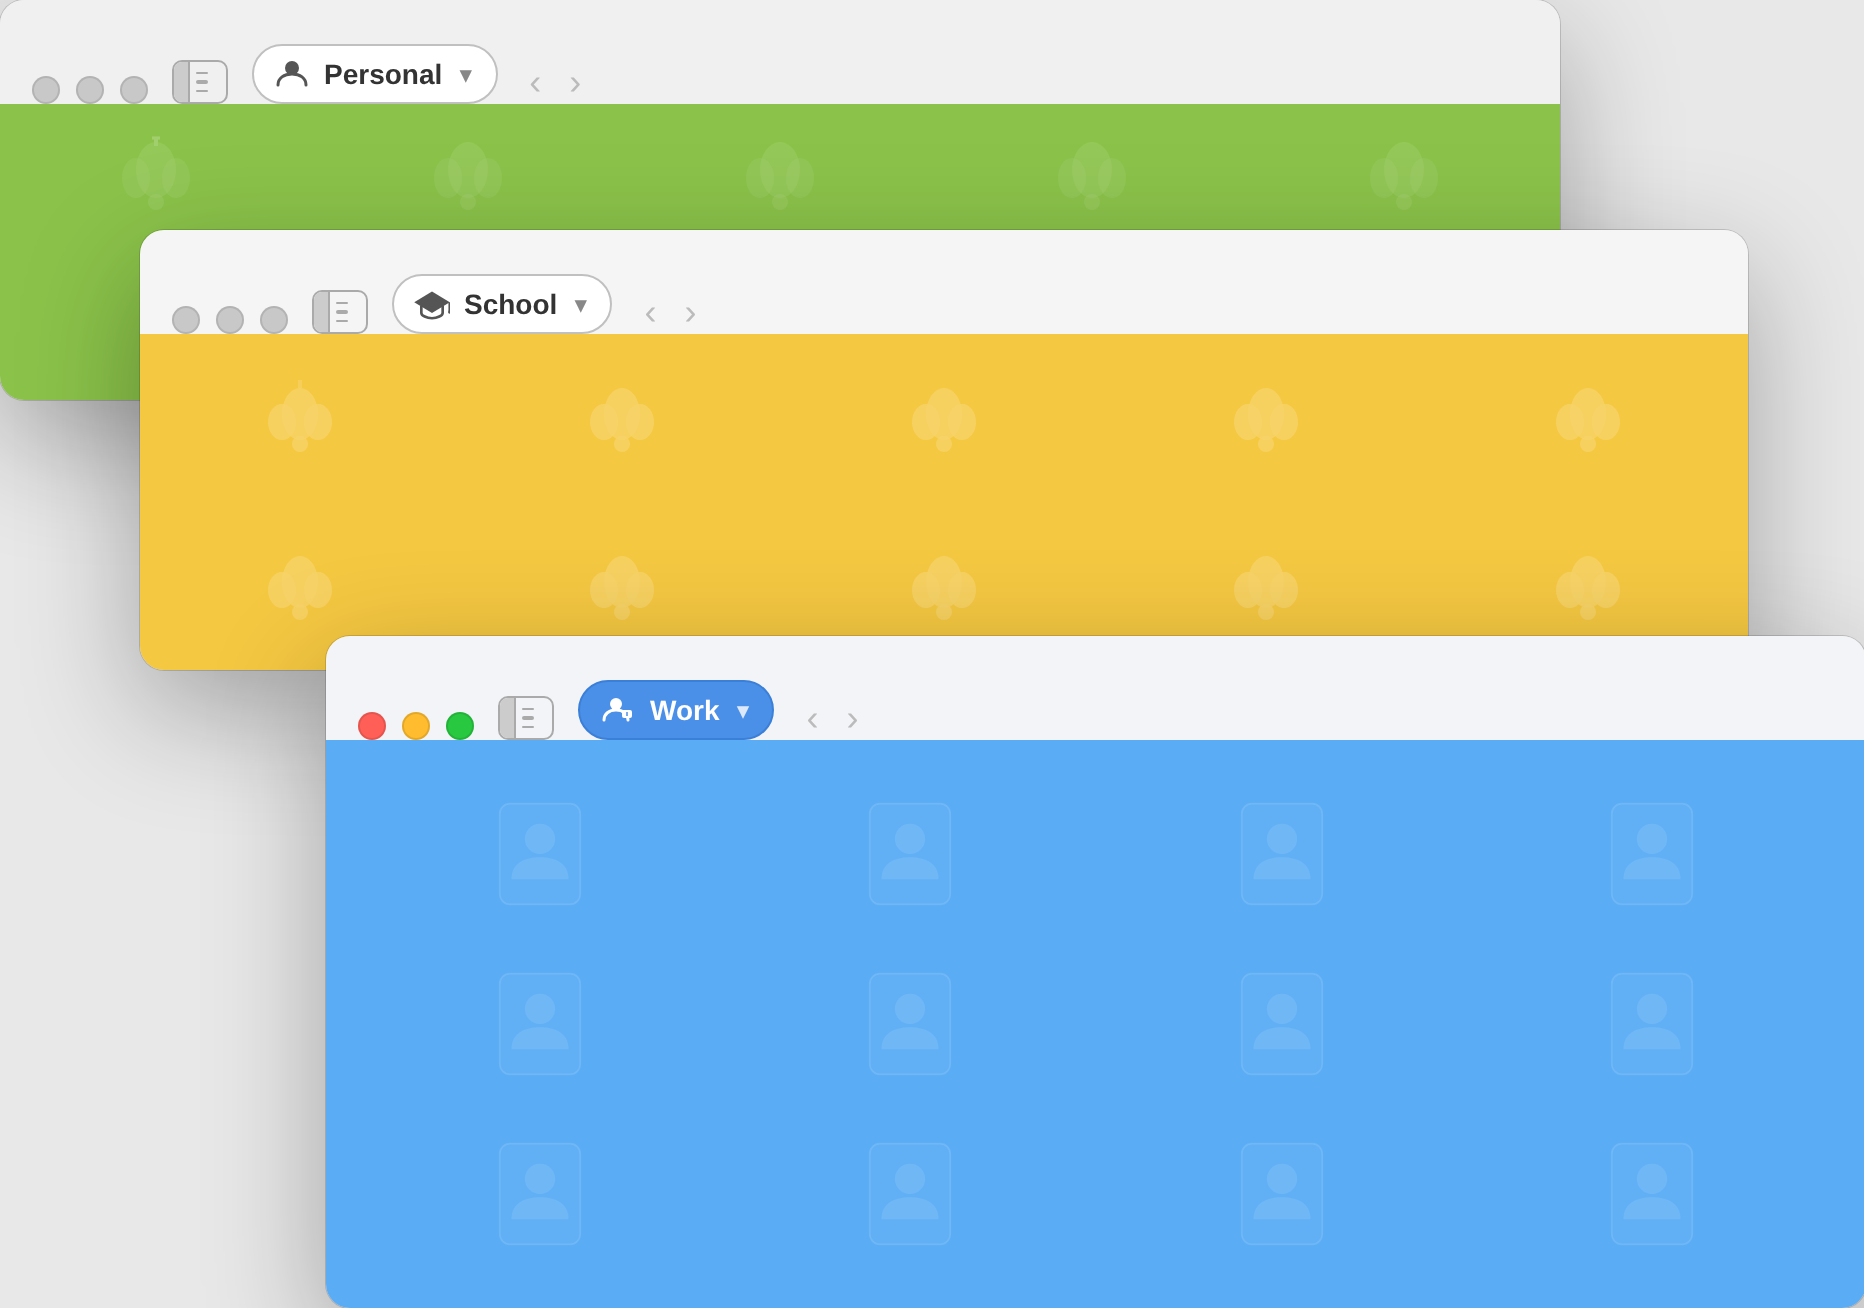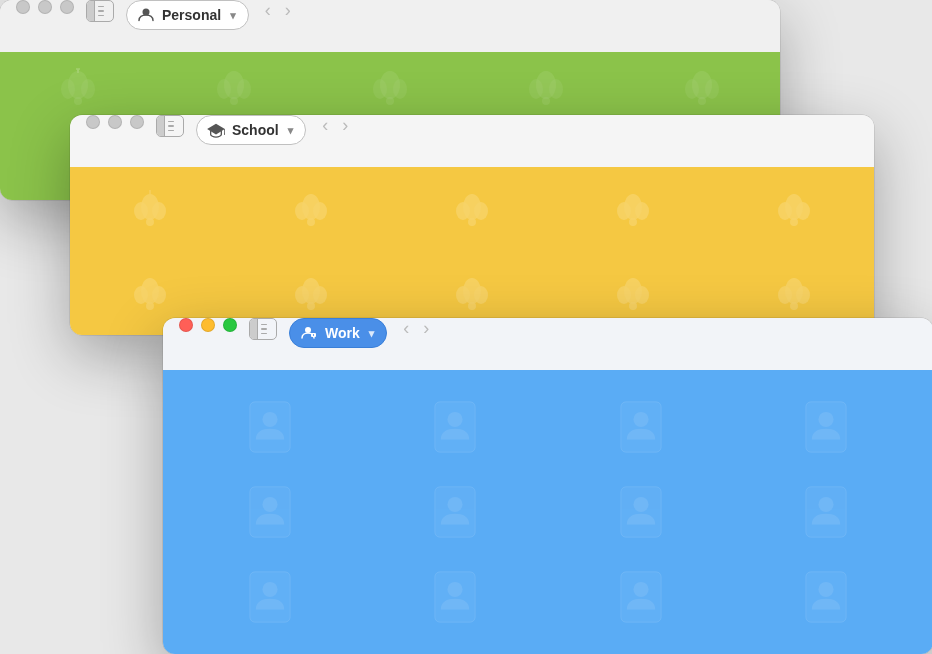--- a/index.html
+++ b/index.html
@@ -16,21 +16,21 @@
     
     .window {
       position: absolute;
       border-radius: 12px;
       box-shadow: 0 20px 60px rgba(0,0,0,0.3), 0 0 0 0.5px rgba(0,0,0,0.15);
       overflow: hidden;
     }
 
     .titlebar {
       display: flex;
-      align-items: flex-start;
+      align-items: flex-end;
       height: 52px;
       padding: 0 16px;
       gap: 12px;
       position: relative;
     }
 
     .traffic-lights {
       display: flex;
       gap: 8px;
       align-items: center;

